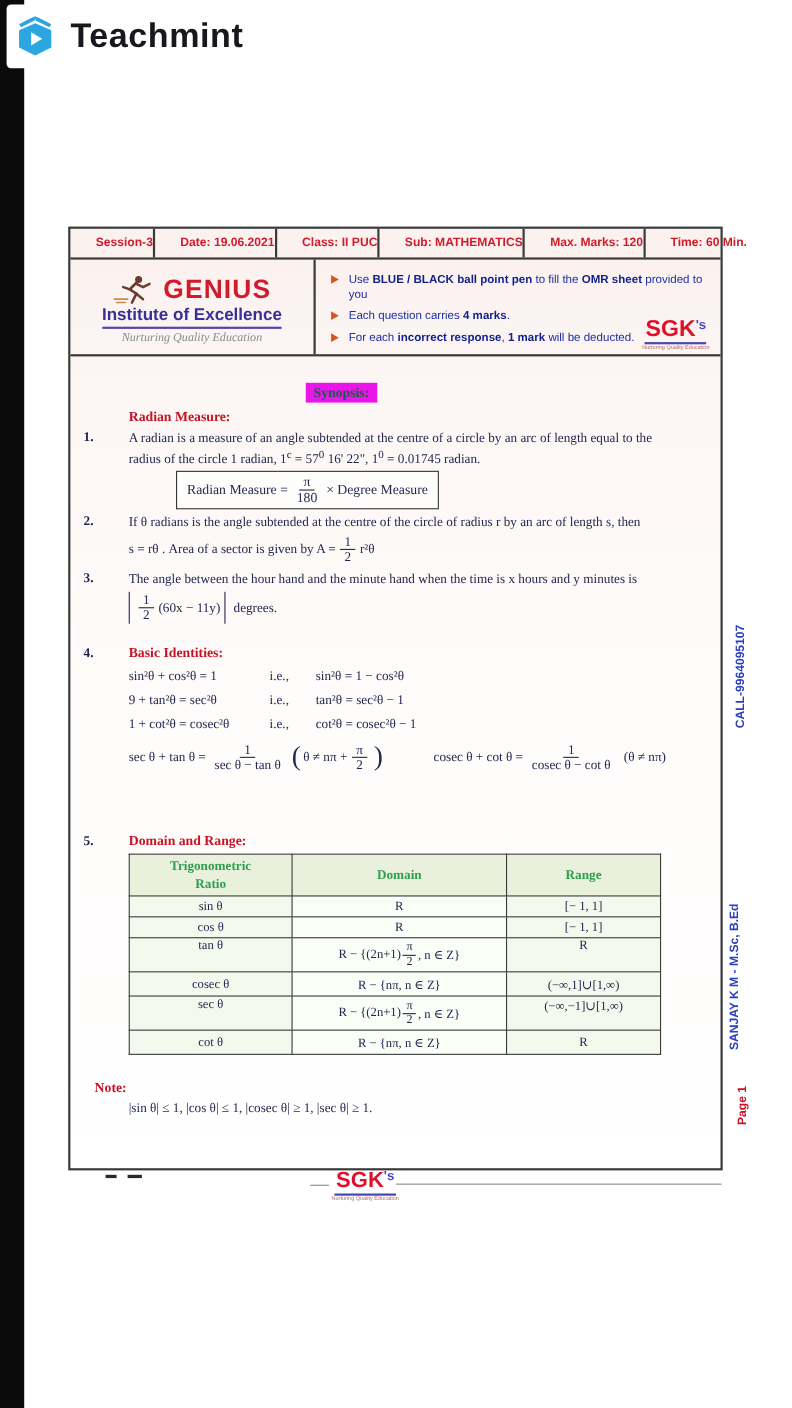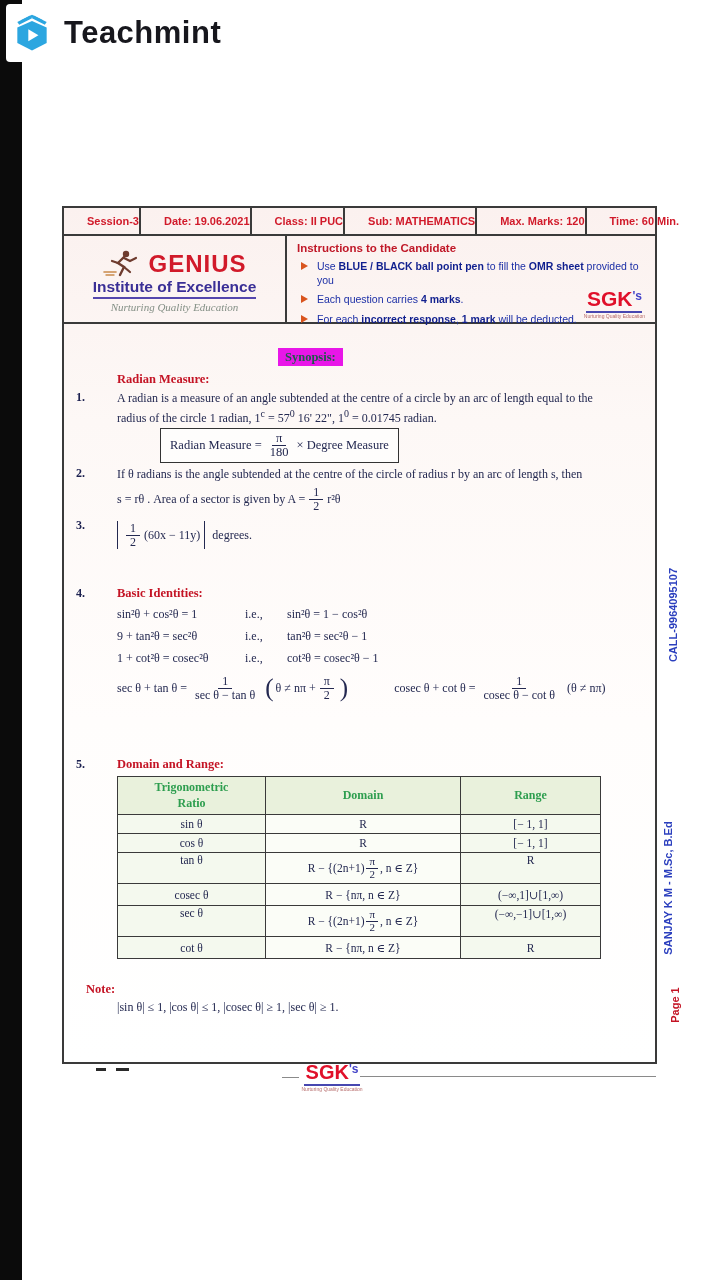--- a/index.html
+++ b/index.html
@@ -128,21 +128,20 @@
             <path d="M2 24 L14 24" stroke="#c98a4b" stroke-width="1.6" stroke-linecap="round"></path>
             <path d="M4 27 L12 27" stroke="#c98a4b" stroke-width="1.4" stroke-linecap="round"></path>
           </svg>
           <span class="genius-name">GENIUS</span>
         </div>
         <div class="genius-sub">Institute of Excellence</div>
         <div class="genius-tag">Nurturing Quality Education</div>
       </div>
 
       <div class="inst-box">
-        <div class="inst-title">Instructions to the Candidate</div>
         <div class="inst-item">
           <span class="arrow"></span>
           <span>
             <span>Use </span><b>BLUE / BLACK ball point pen</b><span> to fill the </span><b>OMR sheet</b><span> provided to you</span>
           </span>
         </div>
         <div class="inst-item">
           <span class="arrow"></span>
           <span>
             <span>Each question carries </span><b>4 marks</b><span>.</span>
@@ -197,20 +196,21 @@
           <span class="frac">
               <span class="fn">1</span>
               <span class="fd">2</span>
             </span>
           <span>r²θ</span>
         </span>
       </div>
 
       <div class="blk q" style="left:12px;top:194px;">
         <span class="qno">3.</span>
+        <span class="qtext">The angle between the hour hand and the minute hand when the time is x hours and y minutes is</span>
         <span class="frow" style="margin-top:3px;">
           <span class="abs-bars">
             <span class="frac">
                 <span class="fn">1</span>
                 <span class="fd">2</span>
               </span>
             <span>(60x − 11y)</span>
           </span>
           <span style="margin-left:7px;">degrees.</span>
         </span>

